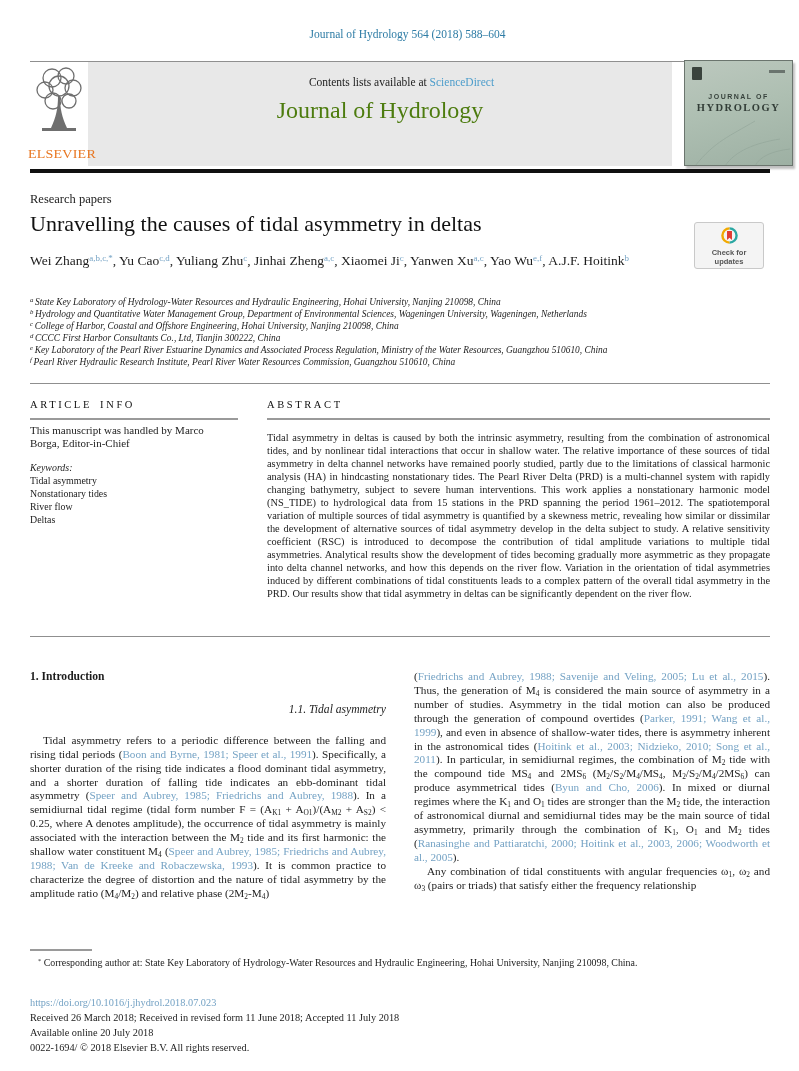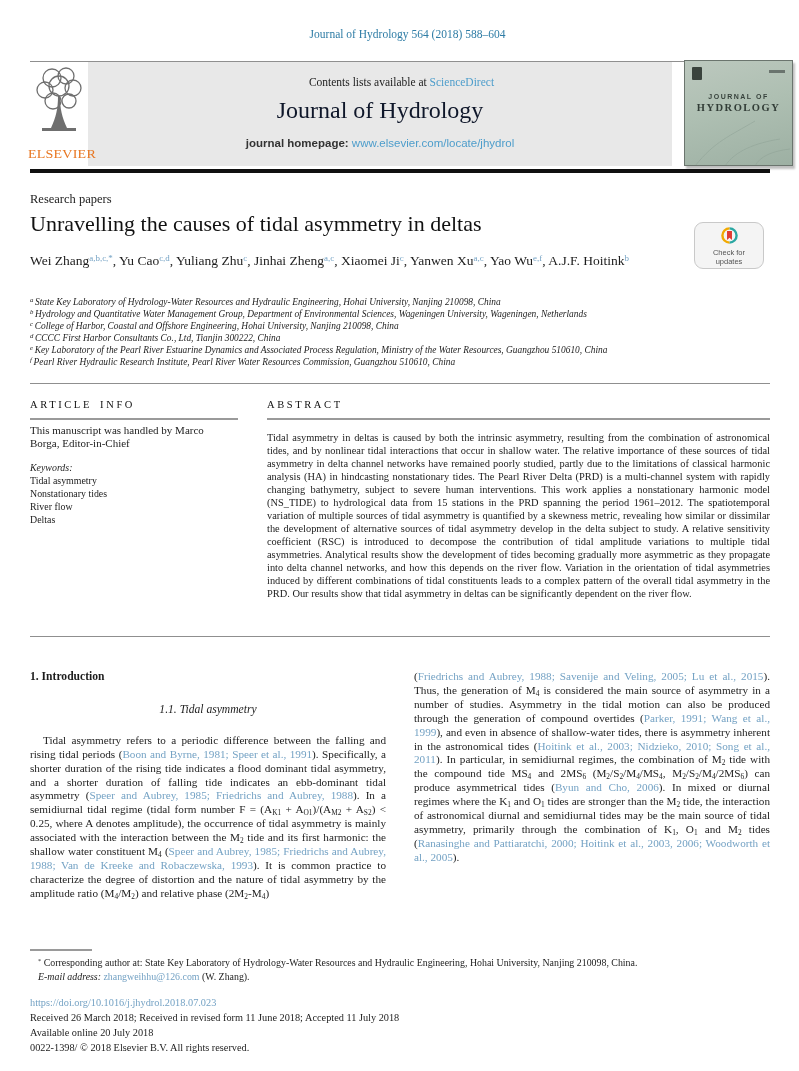--- a/index.html
+++ b/index.html
@@ -23,21 +23,21 @@
   .lk2{color:var(--link_blue,#4d9dcb);cursor:pointer;}
   .it{font-style:italic;}
   sub{font-size:0.66em;line-height:0;vertical-align:-0.28em;}
   sup{font-size:0.66em;line-height:0;vertical-align:0.5em;}
 
   
   .journal-ref{top:28px;left:8px;width:100%;text-align:center;font-size:11.5px;color:var(--brand_teal);}
   .hr-thin{top:61px;left:30px;width:740px;height:1px;background:var(--rule_gray);}
   .masthead-box{top:62px;left:88px;width:584px;height:104px;background:var(--box_gray);text-align:center;}
   .contents-line{padding-top:14px;font-size:11.5px;color:#222;padding-left:43px;}
-  .mh-title{margin-top:9px;font-size:24px;color:#0f172a;}
+  .mh-title{margin-top:9px;font-size:24px;color:#4d7c0f;}
   .homepage-line{margin-top:13px;font-size:11.5px;font-family:"Liberation Sans","DejaVu Sans",sans-serif;}
   .homepage-line .lbl{font-weight:700;color:#333;}
   .elsevier{top:64px;left:28px;width:62px;height:102px;text-align:center;}
   .elsevier-word{margin-top:2px;font-size:13.5px;color:var(--elsevier_orange);letter-spacing:0.2px;transform:scaleX(1.04);transform-origin:left;}
   .cover{top:60px;left:684px;width:109px;height:106px;border:1px solid #6b756e;
          background:linear-gradient(165deg,#bcc8be 0%,var(--cover_green) 45%,#9db0a3 100%);
          box-shadow:2px 3px 2px rgba(0,0,0,.25);overflow:hidden;}
   .cover-mark{position:absolute;left:7px;top:6px;width:10px;height:13px;background:#3a433d;border-radius:1px;}
   .cover-issue{position:absolute;right:7px;top:9px;width:16px;height:3px;background:#6a746e;}
   .cover-t1{position:absolute;top:32px;width:100%;text-align:center;font-family:"Liberation Sans",sans-serif;
@@ -47,66 +47,63 @@
   .hr-thick{top:169px;left:30px;width:740px;height:3.5px;background:#101010;}
 
   
   .type-label{top:192px;left:30px;font-size:12.5px;}
   .paper-title{top:211px;left:30px;font-size:22px;color:#111;}
   .authors{top:250px;left:30px;width:664px;font-size:13.5px;line-height:21px;}
   .authors sup{color:var(--citation_blue);}
   .affils{top:296px;left:30px;width:740px;font-size:9.4px;line-height:12px;}
   .affil{font-style:italic;}
   .affil sup{font-size:0.72em;}
-  .badge{top:222px;left:694px;width:70px;height:47px;background:#f4f4f4;border:1px solid #c9c9c9;border-radius:9px;
-         text-align:center;cursor:pointer;}
+  .badge{top:222px;left:694px;width:70px;height:47px;background:#f4f4f4;border:1px solid #c9c9c9;border-radius:3px;
+         text-align:center;cursor:pointer;font-weight:bold;}
   .badge-txt{font-family:"Liberation Sans",sans-serif;font-size:7.5px;line-height:8.5px;color:#555;margin-top:1px;}
   .badge svg{margin-top:4px;}
 
   
   .hr1{top:383px;left:30px;width:740px;height:1px;background:var(--rule_gray);}
   .col-head{font-size:10.5px;letter-spacing:2.6px;word-spacing:3px;color:#111;}
   .col-rule{margin-top:8px;height:1.5px;background:#9a9a9a;}
   .info-col{top:399px;left:30px;width:208px;}
   .info-note{margin-top:4px;font-size:11px;line-height:13px;width:196px;}
   .kw-label{margin-top:11px;font-size:9.9px;line-height:13px;font-style:italic;}
   .kw{font-size:9.9px;line-height:13px;}
   .abs-col{top:399px;left:267px;width:503px;}
   .abstract-text{margin-top:11px;font-size:10.4px;line-height:13px;text-align:justify;}
   .hr2{top:636px;left:30px;width:740px;height:1px;background:var(--rule_gray);}
 
   
   .body-col{top:670px;width:356px;font-size:11.2px;line-height:13.9px;text-align:justify;}
   .col-left{left:30px;}
   .col-right{left:414px;}
   .sec-head{font-size:11.6px;font-weight:700;text-align:left;}
-  .subsec-head{margin-top:19px;font-size:11.6px;font-style:italic;font-weight:400;text-align:center;}
+  .subsec-head{margin-top:19px;font-size:11.6px;font-style:italic;font-weight:400;text-align:right;}
   .para{margin-top:17px;}
   .indent{text-indent:13px;}
 
   
   .fn-rule{top:949px;left:30px;width:62px;height:1.5px;background:#9a9a9a;}
   .footnotes{top:956px;left:30px;width:740px;font-size:9.9px;line-height:14px;}
   .footnotes .line{padding-left:8px;}
   .bottom-block{top:995px;left:30px;width:740px;font-size:10.3px;line-height:15px;}
 </style>
 </head>
 <body>
 
 <div class="page">
 
   <div class="abs journal-ref">Journal of Hydrology 564 (2018) 588–604</div>
   <div class="abs hr-thin"></div>
 
   <div class="abs masthead-box">
     <div class="contents-line"><span>Contents lists available at </span><span class="lk2">ScienceDirect</span></div>
     <div class="mh-title">Journal of Hydrology</div>
-    <div class="homepage-line">
-      <span class="lbl">journal homepage: </span><span class="lk2">www.elsevier.com/locate/jhydrol</span>
-    </div>
   </div>
 
   <div class="abs elsevier">
     <svg width="54" height="76" viewBox="0 0 54 76">
       <g fill="none" stroke="#6f6f6f" stroke-width="1.3">
         <circle cx="20" cy="14" r="9"></circle>
         <circle cx="34" cy="12" r="8"></circle>
         <circle cx="41" cy="24" r="8"></circle>
         <circle cx="13" cy="26" r="8"></circle>
         <circle cx="27" cy="22" r="10"></circle>
@@ -185,28 +182,28 @@
   <div class="abs hr2"></div>
 
   <div class="abs body-col col-left">
     <div class="sec-head">1. Introduction</div>
     <div class="subsec-head">1.1. Tidal asymmetry</div>
     <div class="para indent"><span>Tidal asymmetry refers to a periodic difference between the falling and rising tidal periods (</span><span class="lk">Boon and Byrne, 1981; Speer et al., 1991</span><span>). Specifically, a shorter duration of the rising tide indicates a flood dominant tidal asymmetry, and a shorter duration of falling tide indicates an ebb-dominant tidal asymmetry (</span><span class="lk">Speer and Aubrey, 1985; Friedrichs and Aubrey, 1988</span><span>). In a semidiurnal tidal regime (tidal form number F = (A</span><sub>K1</sub><span> + A</span><sub>O1</sub><span>)/(A</span><sub>M2</sub><span> + A</span><sub>S2</sub><span>) &lt; 0.25, where A denotes amplitude), the occurrence of tidal asymmetry is mainly associated with the interaction between the M</span><sub>2</sub><span> tide and its first harmonic: the shallow water constituent M</span><sub>4</sub><span> (</span><span class="lk">Speer and Aubrey, 1985; Friedrichs and Aubrey, 1988; Van de Kreeke and Robaczewska, 1993</span><span>). It is common practice to characterize the degree of distortion and the nature of tidal asymmetry by the amplitude ratio (M</span><sub>4</sub><span>/M</span><sub>2</sub><span>) and relative phase (2M</span><sub>2</sub><span>-M</span><sub>4</sub><span>)</span></div>
   </div>
 
   <div class="abs body-col col-right">
     <div><span>(</span><span class="lk">Friedrichs and Aubrey, 1988; Savenije and Veling, 2005; Lu et al., 2015</span><span>). Thus, the generation of M</span><sub>4</sub><span> is considered the main source of asymmetry in a number of studies. Asymmetry in the tidal motion can also be produced through the generation of compound overtides (</span><span class="lk">Parker, 1991; Wang et al., 1999</span><span>), and even in absence of shallow-water tides, there is asymmetry inherent in the astronomical tides (</span><span class="lk">Hoitink et al., 2003; Nidzieko, 2010; Song et al., 2011</span><span>). In particular, in semidiurnal regimes, the combination of M</span><sub>2</sub><span> tide with the compound tide MS</span><sub>4</sub><span> and 2MS</span><sub>6</sub><span> (M</span><sub>2</sub><span>/S</span><sub>2</sub><span>/M</span><sub>4</sub><span>/MS</span><sub>4</sub><span>, M</span><sub>2</sub><span>/S</span><sub>2</sub><span>/M</span><sub>4</sub><span>/2MS</span><sub>6</sub><span>) can produce asymmetrical tides (</span><span class="lk">Byun and Cho, 2006</span><span>). In mixed or diurnal regimes where the K</span><sub>1</sub><span> and O</span><sub>1</sub><span> tides are stronger than the M</span><sub>2</sub><span> tide, the interaction of astronomical diurnal and semidiurnal tides may be the main source of tidal asymmetry, primarily through the combination of K</span><sub>1</sub><span>, O</span><sub>1</sub><span> and M</span><sub>2</sub><span> tides (</span><span class="lk">Ranasinghe and Pattiaratchi, 2000; Hoitink et al., 2003, 2006; Woodworth et al., 2005</span><span>).</span></div>
+    <div class="indent"><span>Any combination of tidal constituents with angular frequencies ω</span><sub>1</sub><span>, ω</span><sub>2</sub><span> and ω</span><sub>3</sub><span> (pairs or triads) that satisfy either the frequency relationship</span></div>
   </div>
 
   <div class="abs fn-rule"></div>
   <div class="abs footnotes">
     <div class="line"><sup>*</sup><span> Corresponding author at: State Key Laboratory of Hydrology-Water Resources and Hydraulic Engineering, Hohai University, Nanjing 210098, China.</span></div>
-    <div class="line"><span class="it">E-mail address: </span><span class="lk">zhangweihhu@126.com</span><span> (W. Zhang).</span></div>
   </div>
 
   <div class="abs bottom-block">
     <div class="lk">https://doi.org/10.1016/j.jhydrol.2018.07.023</div>
     <div>Received 26 March 2018; Received in revised form 11 June 2018; Accepted 11 July 2018</div>
     <div>Available online 20 July 2018</div>
-    <div>0022-1398/ © 2018 Elsevier B.V. All rights reserved.</div>
+    <div>0022-1694/ © 2018 Elsevier B.V. All rights reserved.</div>
   </div>
 
 </div>
 
 </body></html>

